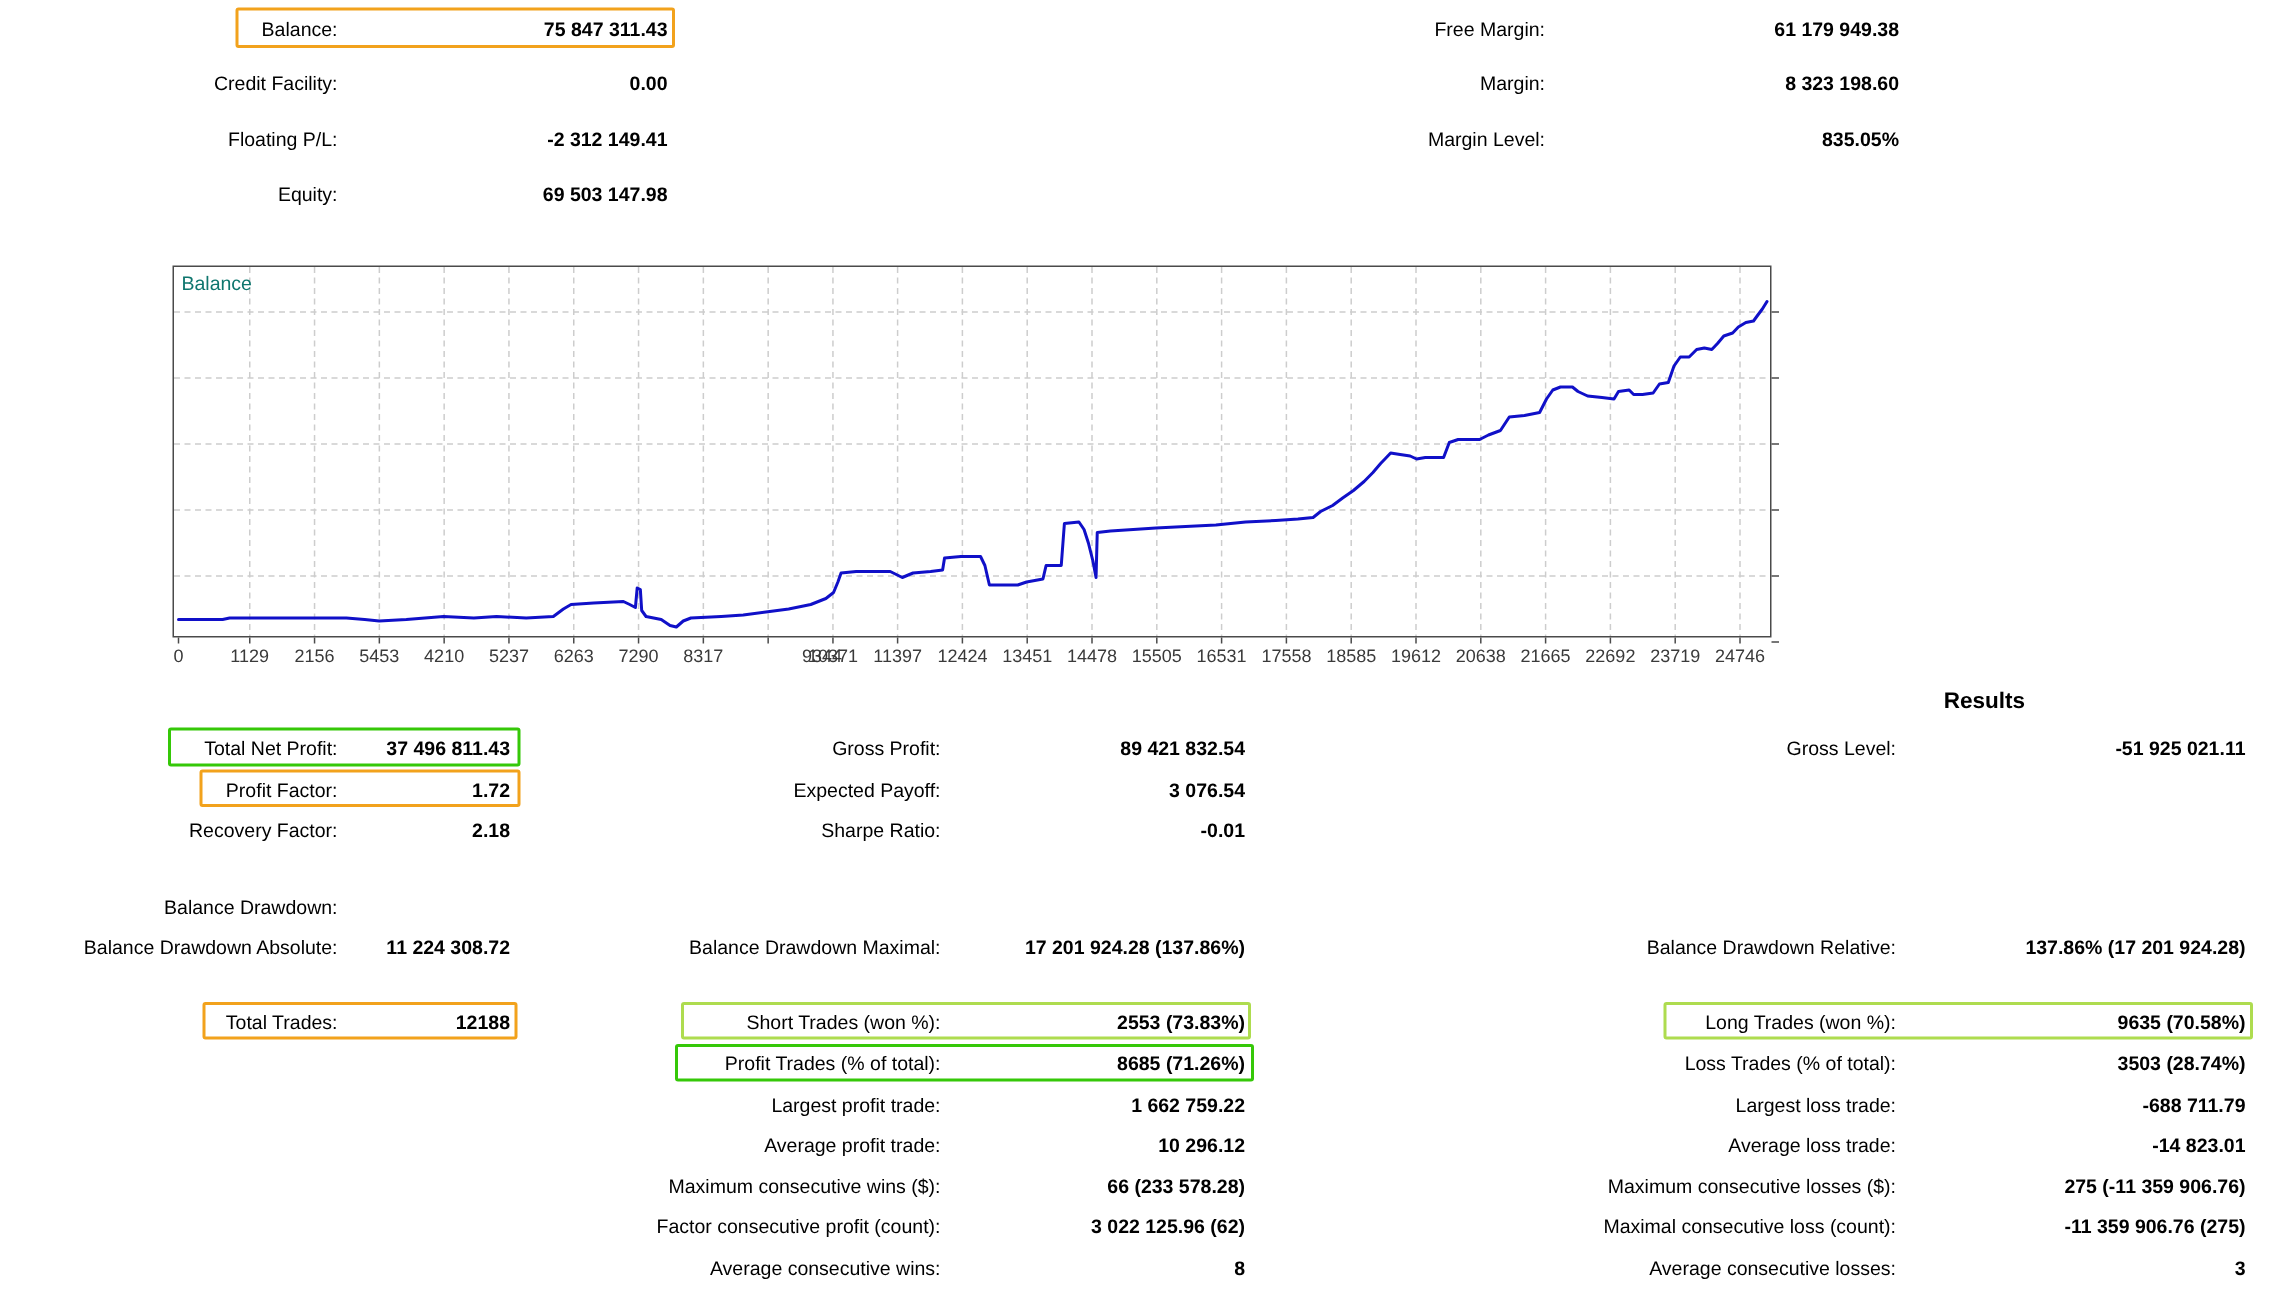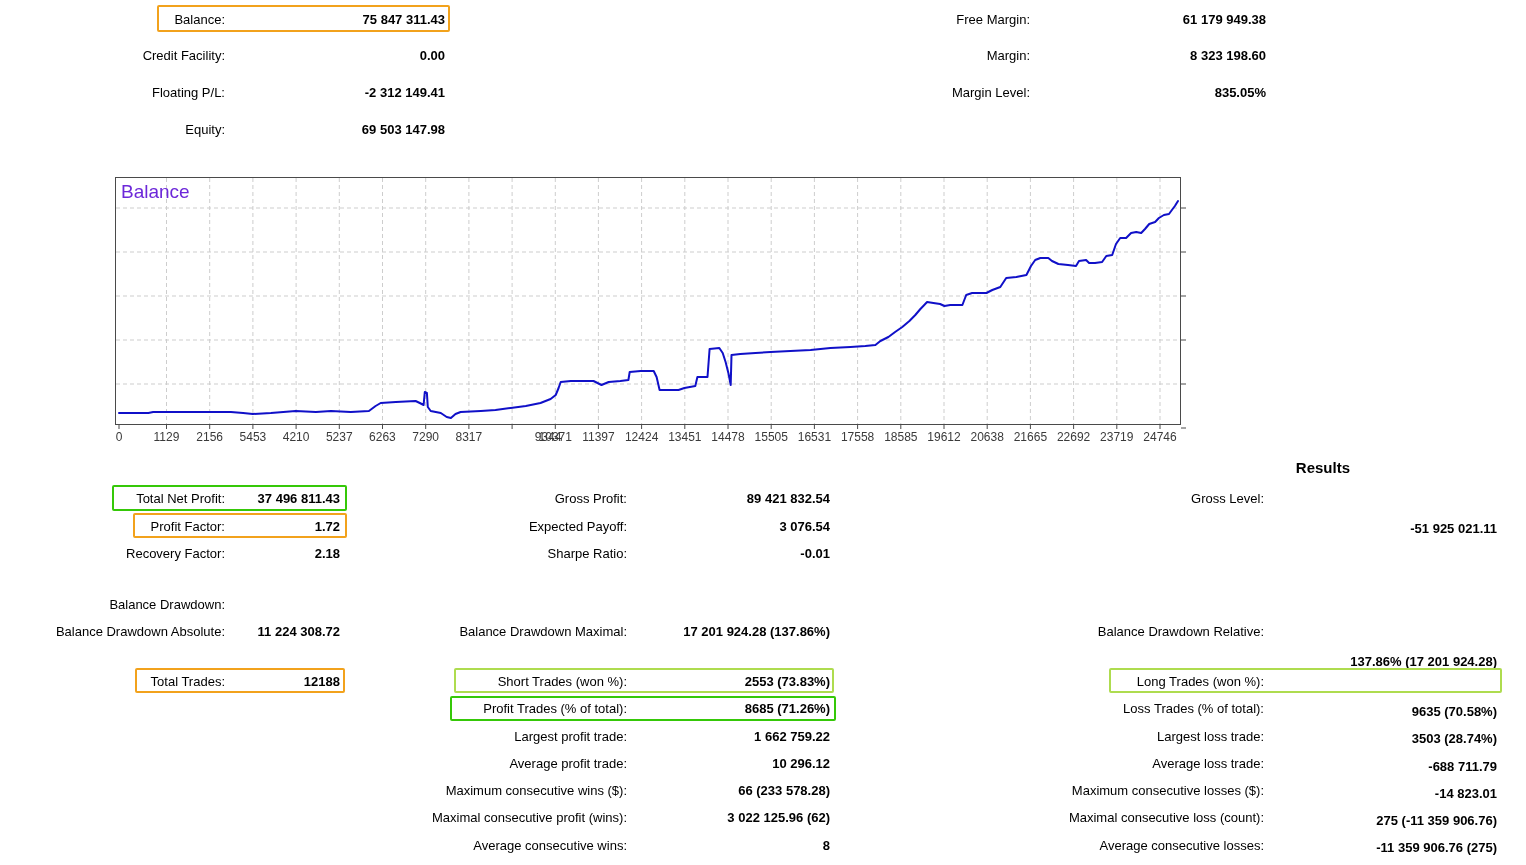--- a/index.html
+++ b/index.html
@@ -9,32 +9,32 @@
     font-size:13px;color:#000;
   }
   .lbl{position:absolute;height:17px;line-height:17px;text-align:right;white-space:nowrap;color:#000;}
   .val{position:absolute;height:17px;line-height:17px;text-align:right;white-space:nowrap;font-weight:bold;color:#000;}
   
   .a1l{left:60px;width:165px;}  .a1v{left:285px;width:160px;}
   .a2l{left:820px;width:210px;} .a2v{left:1066px;width:200px;}
   
   .c1l{left:20px;width:205px;}  .c1v{left:230px;width:110px;}
   .c2l{left:330px;width:297px;} .c2v{left:635px;width:195px;}
-  .c3l{left:960px;width:304px;} .c3v{left:1272px;width:225px;margin-top:30px;}
+  .c3l{left:960px;width:304px;} .c3v{left:1272px;width:225px;}
   .hbox{position:absolute;border:2px solid;box-sizing:border-box;border-radius:2px;background:transparent;}
   .orange{border-color:var(--orange);}
   .green{border-color:var(--green);}
   .lime{border-color:var(--lime);}
   #results-title{
     position:absolute;left:0;top:459px;width:1350px;text-align:right;
     font-size:15px;font-weight:bold;
   }
   #chart{position:absolute;left:115px;top:177px;width:1066px;height:248px;background:#fff;}
   #chart svg{position:absolute;left:0;top:0;overflow:visible;}
-  #chart-series-label{position:absolute;left:6px;top:4px;font-size:19px;color:#6d28d9;white-space:nowrap;}
+  #chart-series-label{position:absolute;left:6px;top:4px;font-size:13px;color:#0f766e;white-space:nowrap;}
   #ylabels span{position:absolute;left:0;font-size:12px;color:#3a3a3a;white-space:nowrap;}
   #ylabels{position:absolute;left:1072px;top:0;width:70px;height:248px;}
   #xlabels{position:absolute;left:0;top:253px;width:1066px;height:16px;}
   #xlabels span{position:absolute;transform:translateX(-50%);font-size:12px;color:#3a3a3a;white-space:nowrap;}
 </style>
 </head>
 <body>
 
 <div class="hbox orange" style="left:157px;top:5px;width:293px;height:27px"></div>
 
@@ -205,21 +205,21 @@
 <div class="lbl c2l" style="top:755px">Average profit trade:</div>
 <div class="val c2v" style="top:755px">10 296.12</div>
 <div class="lbl c3l" style="top:755px">Average loss trade:</div>
 <div class="val c3v" style="top:755px">-14 823.01</div>
 
 <div class="lbl c2l" style="top:782px">Maximum consecutive wins ($):</div>
 <div class="val c2v" style="top:782px">66 (233 578.28)</div>
 <div class="lbl c3l" style="top:782px">Maximum consecutive losses ($):</div>
 <div class="val c3v" style="top:782px">275 (-11 359 906.76)</div>
 
-<div class="lbl c2l" style="top:809px">Maximal consecutive profit (wins):</div>
+<div class="lbl c2l" style="top:809px">Factor consecutive profit (count):</div>
 <div class="val c2v" style="top:809px">3 022 125.96 (62)</div>
 <div class="lbl c3l" style="top:809px">Maximal consecutive loss (count):</div>
 <div class="val c3v" style="top:809px">-11 359 906.76 (275)</div>
 
 <div class="lbl c2l" style="top:837px">Average consecutive wins:</div>
 <div class="val c2v" style="top:837px">8</div>
 <div class="lbl c3l" style="top:837px">Average consecutive losses:</div>
 <div class="val c3v" style="top:837px">3</div>
 
 </body></html>

